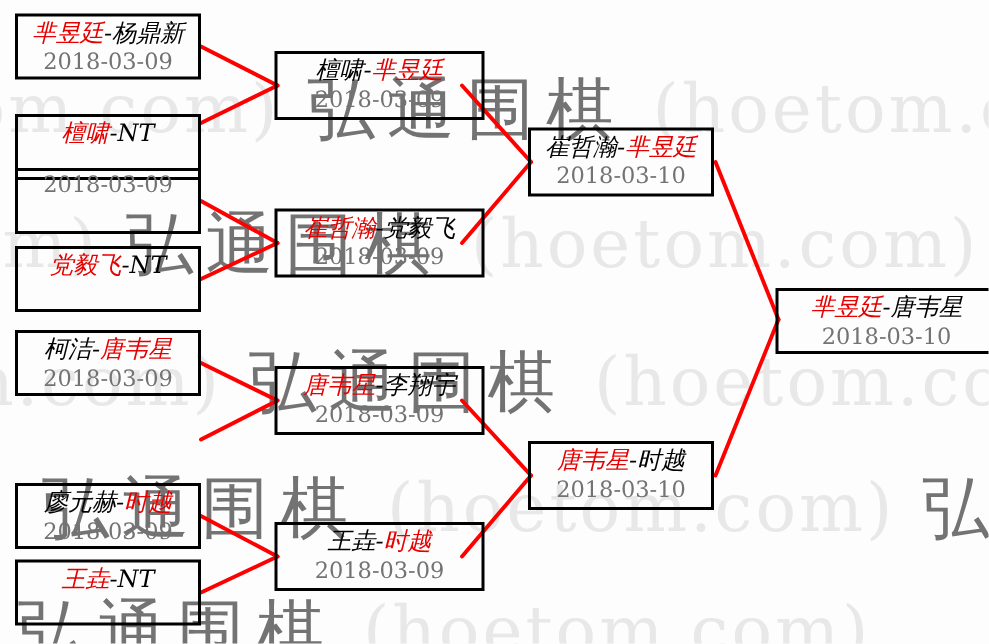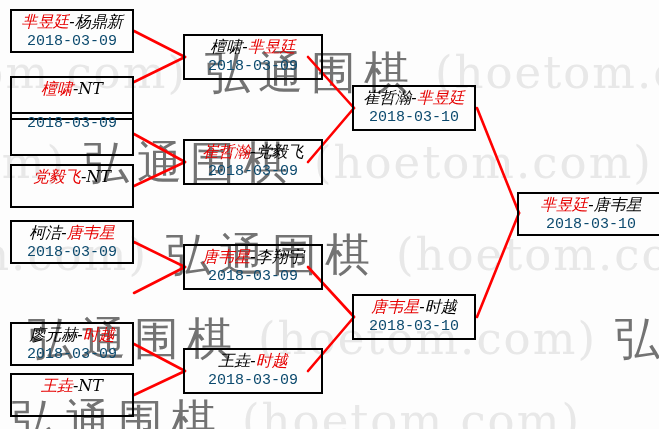--- a/index.html
+++ b/index.html
@@ -28,21 +28,21 @@
     border:2px solid #000;
     background:transparent;
     text-align:center;
     box-sizing:border-box;
   }
   .c1{left:10px;width:124px;height:44px;}
   .c2{left:183px;width:140px;height:46px;}
   .c3{left:352px;width:124px;height:46px;}
   .c4{left:517px;width:148px;height:44px;}
   .names{font-size:16px;line-height:20px;margin-top:1px;color:#000;white-space:nowrap;font-style:italic;}
-  .date{font-size:15px;line-height:19px;color:#0c4a6e;font-family:Liberation Mono, monospace;}
+  .date{font-size:15px;line-height:19px;color:#737373;}
   .win{color:#e60000;}
 </style>
 </head>
 <body>
 
 <div id="stage">
 
   <div class="wm-row" style="top:48px;left:-152px;">
     <span class="wm-latin">(hoetom.com)</span><span class="wm-cjk">弘通围棋</span><span class="wm-latin">(hoetom.com)</span>
   </div>

